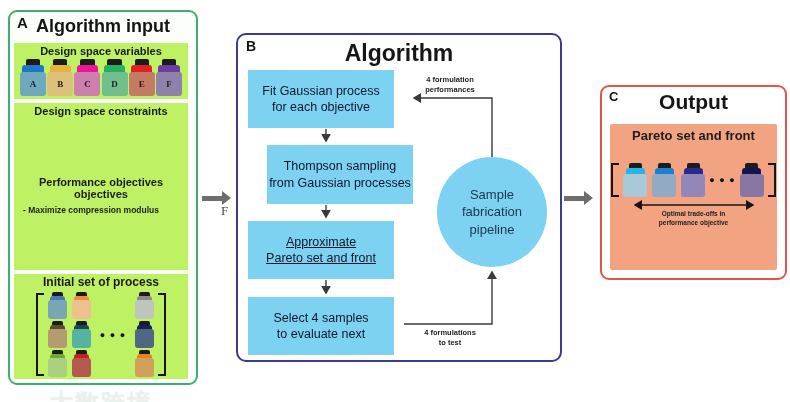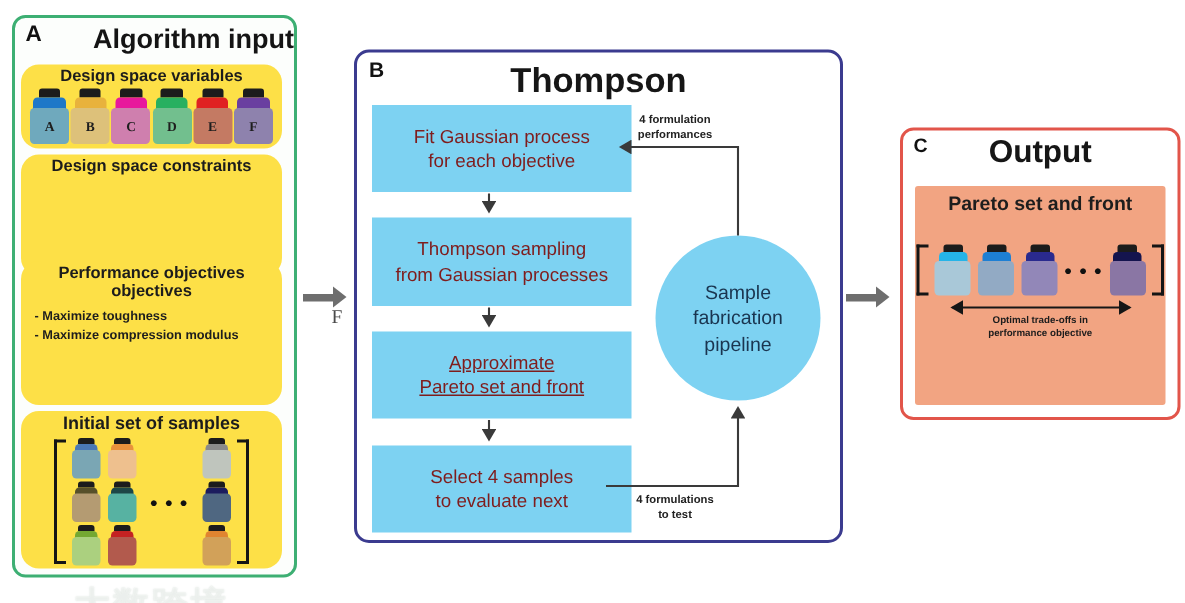--- a/index.html
+++ b/index.html
@@ -4,23 +4,23 @@
 <style>
   html,body{margin:0;padding:0;background:#fff;}
   #stage{position:relative;width:790px;height:402px;background:#fff;overflow:hidden;
          font-family:"Liberation Sans",sans-serif;color:#1b1b1b;}
 
   
   #panelA{position:absolute;left:8px;top:10px;width:186px;height:371px;
           background:#fcfefc;border:2px solid #3daf73;border-radius:9px;}
   .corner-label{position:absolute;font-weight:bold;color:#111;}
   #panelA .corner-label{top:2px;left:7px;font-size:15px;}
-  .pa-title{position:absolute;top:4px;left:0;right:0;text-align:right;
+  .pa-title{position:absolute;top:4px;left:0;right:0;text-align:center;
             font-size:18px;font-weight:bold;color:#141414;}
-  .pa-section{position:absolute;left:4px;right:8px;background:#fde047;border-radius:12px;}
+  .pa-section{position:absolute;left:4px;right:8px;background:#bef264;border-radius:0;}
   #sec-vars{top:31px;height:56px;}
   #sec-cons{top:91px;height:81px;}
   #sec-obj{top:162px;height:96px;}
   #sec-samp{top:262px;height:105px;}
   .sec-title{text-align:center;font-size:11px;font-weight:bold;color:#1c1c1c;padding-top:2px;line-height:1.1;}
   #sec-samp .sec-title{font-size:12px;}
 
   
   .bottle{display:flex;flex-direction:column;align-items:center;position:relative;}
   .bottle .lid{width:55%;height:6px;background:#1c1c1c;border-radius:2px 2px 0 0;}
@@ -62,25 +62,25 @@
   #arrowBC{left:564px;top:196px;width:20px;}
   #labelF{position:absolute;left:221px;top:203px;font-family:"Liberation Serif",serif;
           font-size:13px;color:#4a4a4a;}
 
   
   #panelB{position:absolute;left:236px;top:33px;width:322px;height:325px;
           background:#fff;border:2px solid #3b3b8f;border-radius:10px;}
   #panelB .corner-label{top:3px;left:8px;font-size:14px;}
   .pb-title{position:absolute;top:5px;left:0;right:0;text-align:center;
             font-size:23px;font-weight:bold;color:#161616;}
-  .step{position:absolute;left:10px;width:173px;background:#7dd2f2;
+  .step{position:absolute;left:10px;width:146px;background:#7dd2f2;
         display:flex;flex-direction:column;align-items:center;justify-content:center;
-        font-size:12.5px;color:#7f1d1d;line-height:1.3;text-align:center;}
+        font-size:12.5px;color:#0f172a;line-height:1.3;text-align:center;}
   #step0{top:35px;height:58px;}
-  #step1{top:110px;height:59px;}
+  #step1{top:110px;height:59px;margin-left:19px;}
   #step2{top:186px;height:58px;text-decoration:underline;}
   #step3{top:262px;height:58px;}
   #pipeline-circle{position:absolute;left:199px;top:122px;width:110px;height:110px;
         border-radius:50%;background:#7dd2f2;display:flex;flex-direction:column;
         align-items:center;justify-content:center;font-size:13px;color:#1a3550;line-height:1.35;}
   .flow-svg{position:absolute;left:0;top:0;pointer-events:none;}
   .conn-label{position:absolute;width:82px;text-align:center;font-size:7.5px;
               font-weight:bold;color:#222;line-height:1.3;}
   #lbl-feedback{left:171px;top:40px;}
   #lbl-forward{left:171px;top:293px;}
@@ -169,27 +169,26 @@
     <div class="pa-section" id="sec-cons">
       <div class="sec-title">Design space constraints</div>
     </div>
 
     <div class="pa-section" id="sec-obj">
       <div class="sec-title">
         <div>Performance objectives</div>
         <div>objectives</div>
       </div>
       <div class="obj-items">
-        <div class="obj-item">- Maximize toughness</div>
         <div class="obj-item">- Maximize compression modulus</div>
       </div>
     </div>
 
     <div class="pa-section" id="sec-samp">
-      <div class="sec-title">Initial set of samples</div>
+      <div class="sec-title">Initial set of process</div>
       <div class="samples-wrap">
         <div class="bracket l"></div>
         <div class="samples-grid">
           <div class="samples-row">
             <div class="bgroup">
                 <div class="bottle sm">
                   <div class="lid"></div>
                   <div class="band" style="background: rgb(74, 120, 180);"></div>
                   <div class="bbody" style="background: rgb(122, 166, 180);"></div>
                 </div>
@@ -257,21 +256,21 @@
       </div>
     </div>
   </div>
 
   <div class="harrow" id="arrowAB"></div>
   <div id="labelF">F</div>
   <div class="harrow" id="arrowBC"></div>
 
   <div id="panelB">
     <span class="corner-label">B</span>
-    <div class="pb-title">Thompson</div>
+    <div class="pb-title">Algorithm</div>
 
     <div class="step" id="step0">
       <div>Fit Gaussian process</div>
       <div>for each objective</div>
     </div>
     <div class="step" id="step1">
       <div>Thompson sampling</div>
       <div>from Gaussian processes</div>
     </div>
     <div class="step" id="step2">

